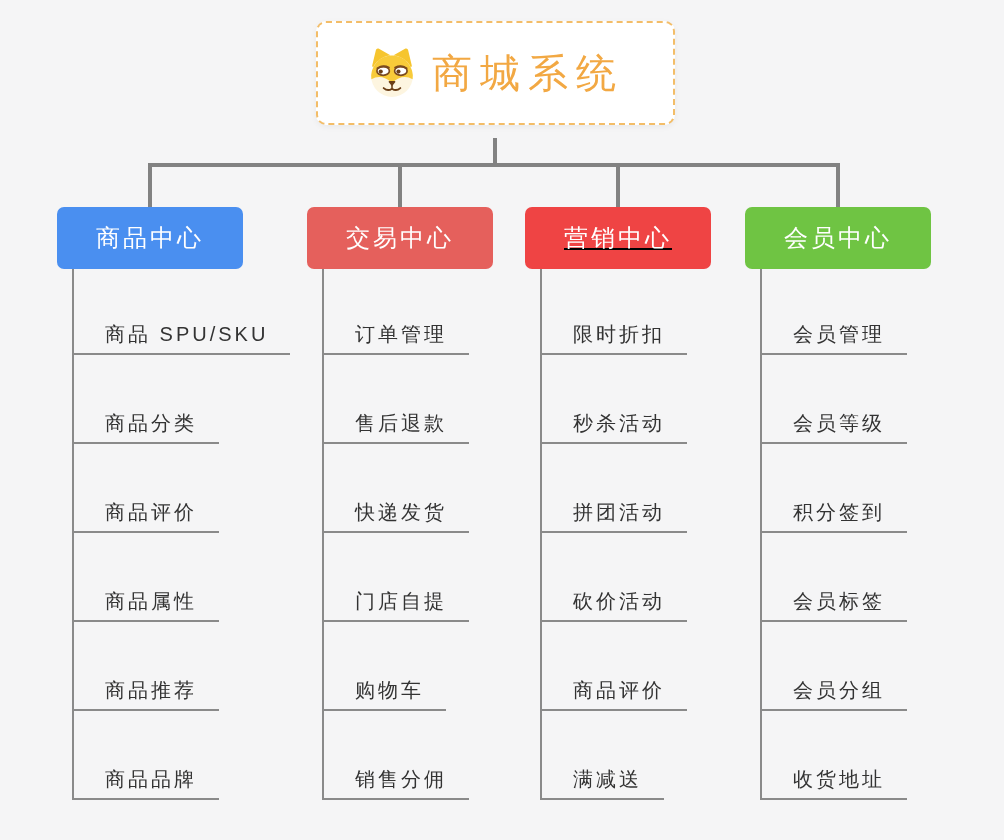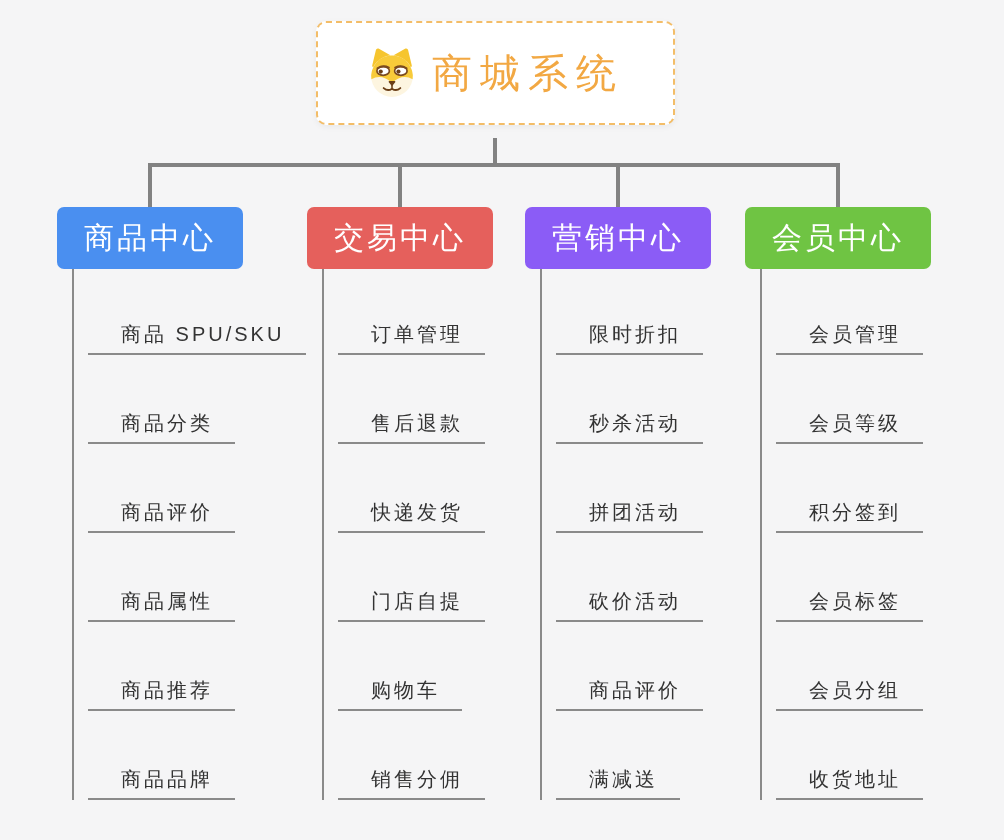--- a/index.html
+++ b/index.html
@@ -36,27 +36,27 @@
   .drop{left:91px;top:-44px;width:4px;height:46px;}
 
   
   .branch{position:absolute;top:207px;width:200px;height:600px;}
   .branch-header{
     position:relative;width:186px;height:62px;border-radius:7px;
     display:flex;align-items:center;justify-content:center;
     cursor:pointer;
   }
   .branch-header span{
-    color:#ffffff;font-size:30px;letter-spacing:3px;line-height:1;white-space:nowrap;
+    color:#ffffff;font-size:24px;letter-spacing:3px;line-height:1;white-space:nowrap;
   }
   .spine{
     position:absolute;left:15px;top:62px;width:2px;height:531px;
     background:var(--underline,#8a8a8a);
   }
-  .leaves{position:absolute;left:15px;top:59px;padding-left:16px;}
+  .leaves{position:absolute;left:15px;top:59px;}
   .leaf{height:89px;display:flex;align-items:flex-end;cursor:pointer;}
   .leaf-label{
     display:inline-block;white-space:nowrap;
     font-size:20px;letter-spacing:3px;color:#333333;line-height:1;
     padding:0 22px 9px 33px;
     border-bottom:2px solid var(--underline,#8a8a8a);
   }
 </style>
 </head>
 <body>
@@ -149,21 +149,21 @@
     </div>
 
     <div class="leaf">
       <span class="leaf-label">销售分佣</span>
     </div>
   </div>
     </div>
 
     <div class="branch" style="left: 525px;">
       <div class="connector drop"></div>
-      <div class="branch-header" style="background: #8b5cf6;">
+      <div class="branch-header" style="background: #ef4444; text-decoration: underline;">
         <span>营销中心</span>
       </div>
       <div class="spine"></div>
       <div class="leaves">
     <div class="leaf">
       <span class="leaf-label">限时折扣</span>
     </div>
 
     <div class="leaf">
       <span class="leaf-label">秒杀活动</span>

